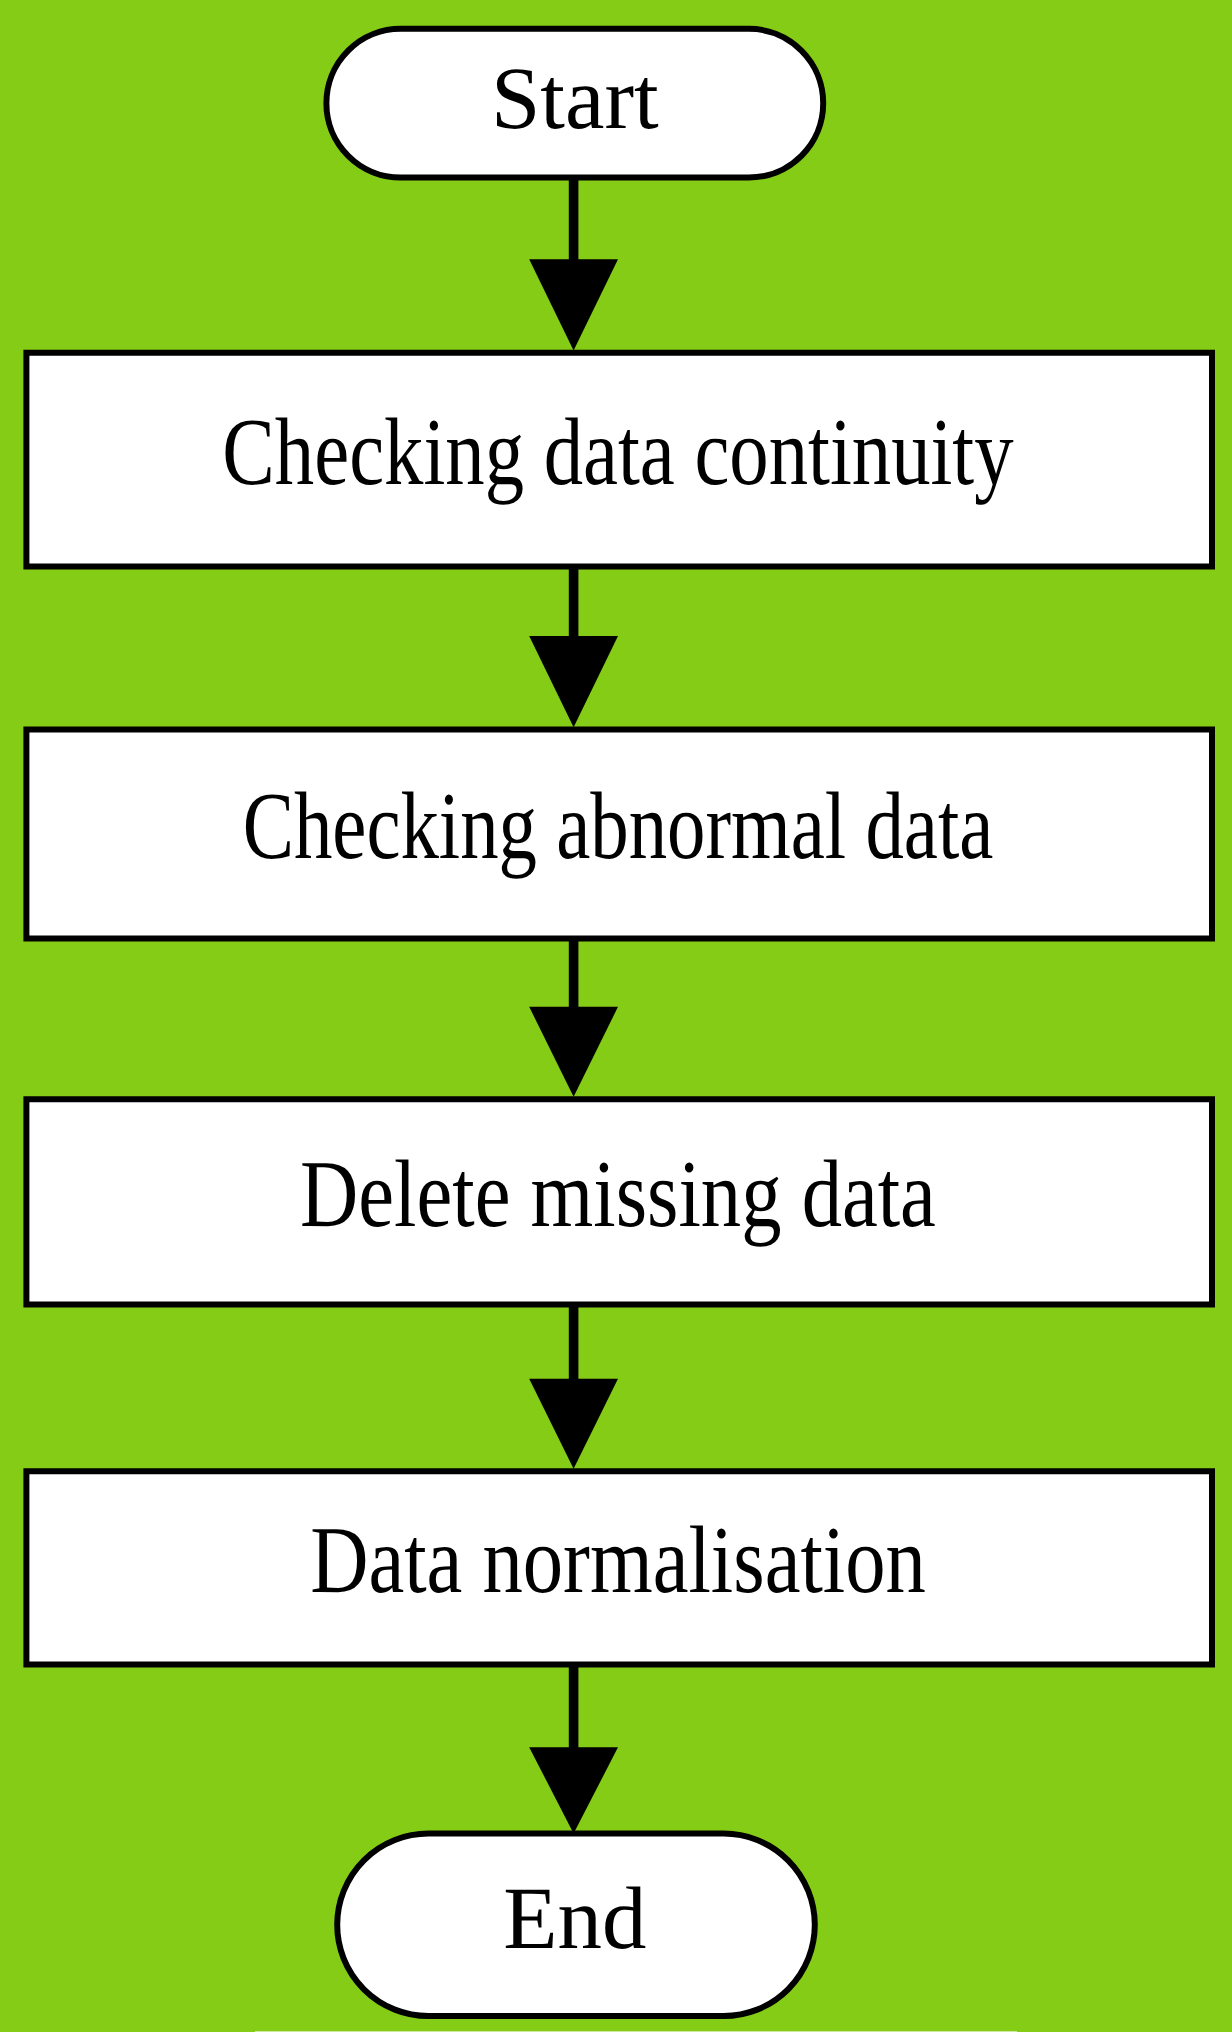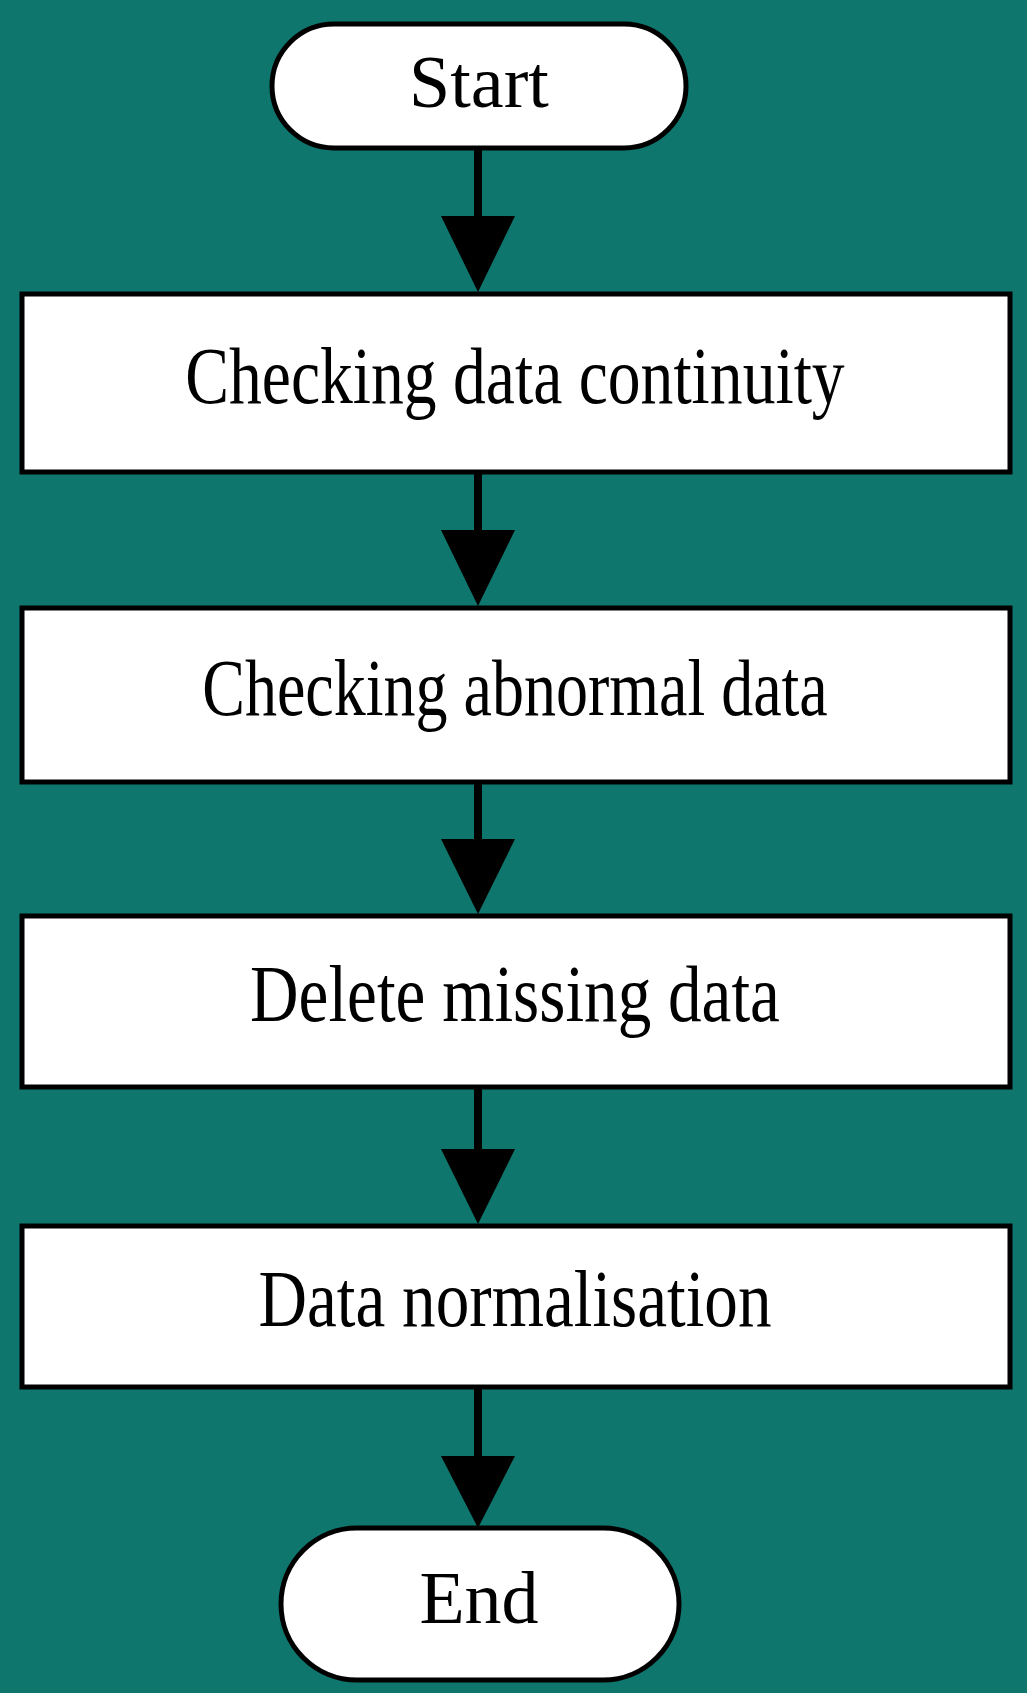--- a/index.html
+++ b/index.html
@@ -8,21 +8,21 @@
     padding: 0;
     background: #ffffff;
   }
   body {
     font-family: "Liberation Serif", "DejaVu Serif", serif;
   }
   #canvas {
     position: relative;
     width: 1027px;
     height: 1693px;
-    background: #0f766e;
+    background: #84cc16;
     overflow: hidden;
   }
   #flow-svg {
     position: absolute;
     top: 0;
     left: 0;
     width: 1027px;
     height: 1693px;
     display: block;
   }

